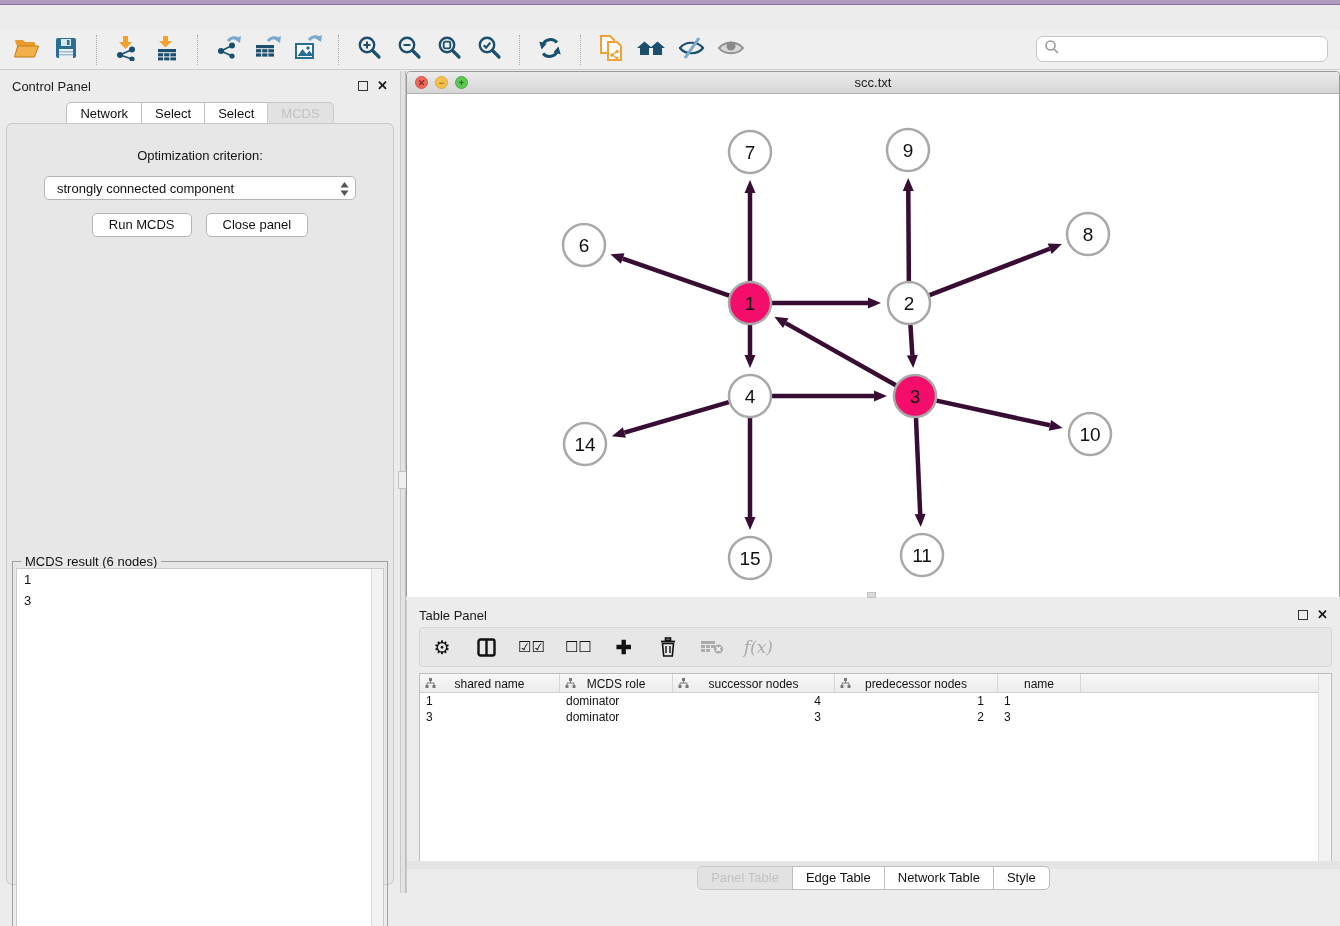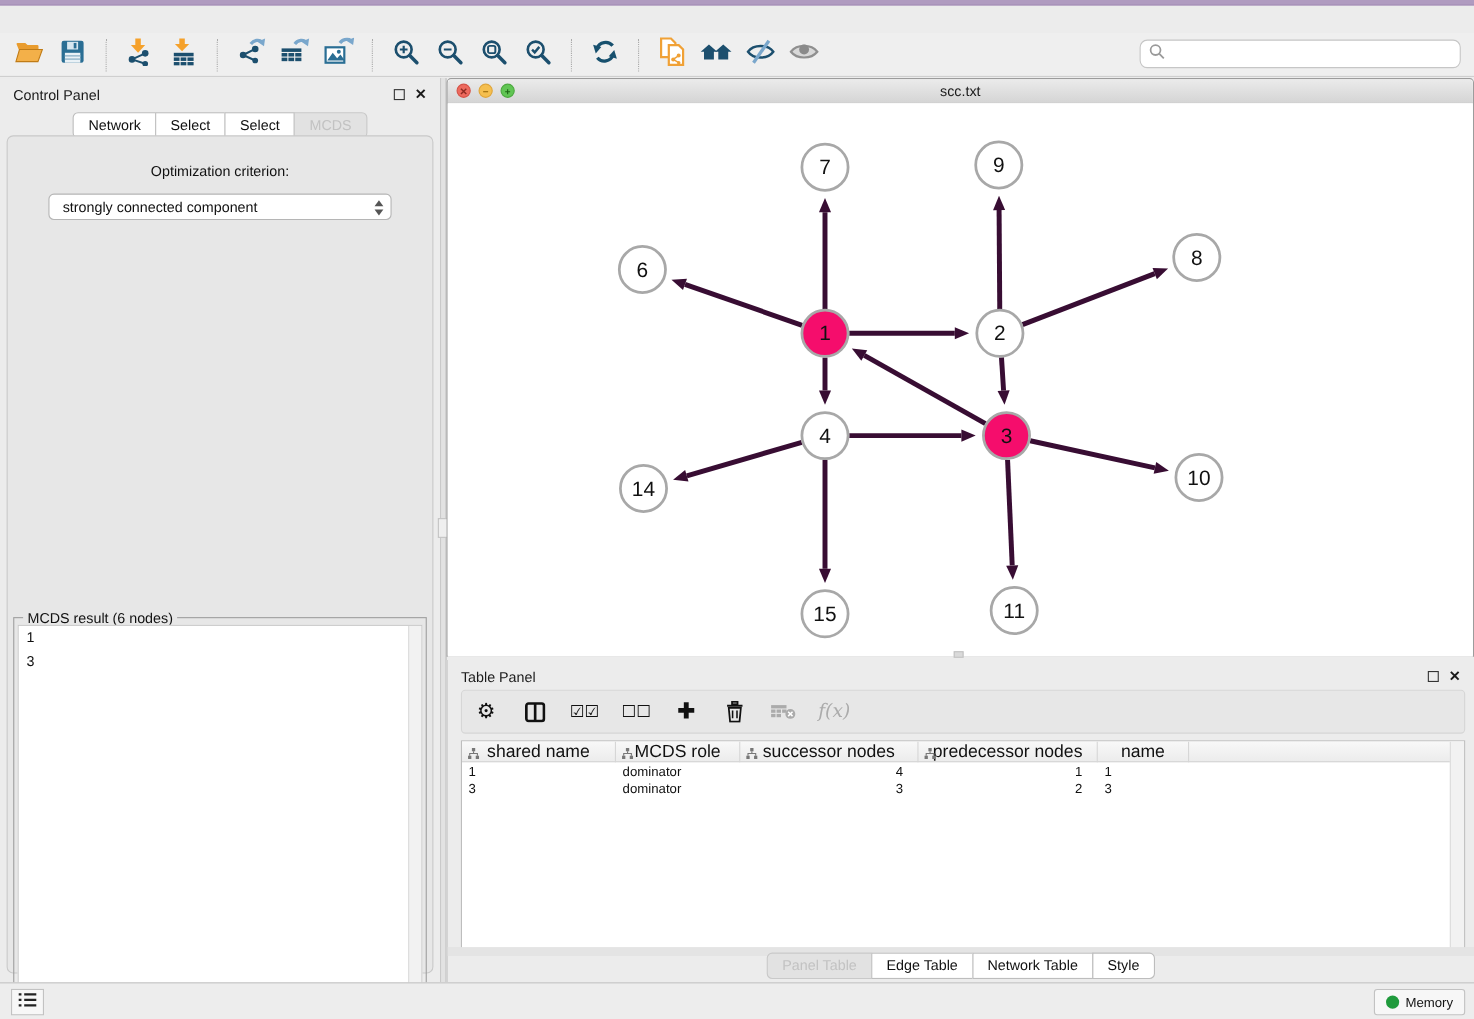--- a/index.html
+++ b/index.html
@@ -85,21 +85,21 @@
   .tp-toolbar { position:absolute; top:27px; left:12px; right:8px; height:40px; background:#E7E7E7;
     border:1px solid #D6D6D6; border-radius:4px; display:flex; align-items:center; padding-left:10px; gap:20px; }
   .tp-ico { display:flex; align-items:center; justify-content:center; min-width:24px; cursor:default; }
   .glyph { font-size:15px; color:#111; }
   .fx-label { font-family:"DejaVu Serif", serif; font-style:italic; font-size:17px; color:#ABABAB; }
 
   .tp-table { position:absolute; top:73px; left:12px; right:8px; bottom:30px; background:#FFF;
     border:1px solid #BDBDBD; overflow:hidden; }
   .tp-header { display:flex; height:19px; background:linear-gradient(#F8F8F8,#ECECEC); border-bottom:1px solid #CFCFCF; }
   .th-cell { position:relative; height:19px; border-right:1px solid #D6D6D6; display:flex;
-    align-items:center; justify-content:center; font-size:16px; color:#111; }
+    align-items:center; justify-content:center; font-size:12px; color:#111; }
   .th-cell .shared-ico { position:absolute; left:5px; top:4px; }
   .tr-row { display:flex; height:16px; }
   .td-cell { font-size:12px; color:#111; line-height:16px; padding:0 6px; white-space:nowrap; overflow:hidden; }
   .td-right { text-align:right; padding-right:14px; }
   .tp-scroll { position:absolute; right:0; top:0; bottom:0; width:13px; background:#F2F2F2; border-left:1px solid #DCDCDC; }
 
   .tp-tabs { position:absolute; bottom:3px; left:0; right:0; display:flex; justify-content:center; }
   .tp-strip { position:absolute; bottom:24px; left:0; right:0; height:8px; background:#E4E4E4; }
 
   
@@ -336,20 +336,24 @@
     <div class="cp-body">
       <div class="opt-label">Optimization criterion:</div>
       <div class="dropdown">
         <span>strongly connected component</span>
         <span class="dd-stepper">
           <svg width="11" height="18" viewBox="0 0 11 18">
               <polygon points="5.5,2 9.5,7.5 1.5,7.5" fill="#555"></polygon>
               <polygon points="5.5,16 9.5,10.5 1.5,10.5" fill="#555"></polygon>
             </svg>
         </span>
+      </div>
+      <div class="btn-row">
+        <button class="push-btn">Run MCDS</button>
+        <button class="push-btn">Close panel</button>
       </div>
       <div class="result-group">
         <span class="result-title">MCDS result (6 nodes)</span>
         <div class="result-box">
           <div id="result-lines">
               <div class="result-line">1</div>
               <div class="result-line">3</div>
             </div>
           <div class="result-scroll"></div>
         </div>
@@ -532,31 +536,14 @@
     </div>
     <div class="tp-strip"></div>
     <div class="tp-tabs">
         <div class="ptab ptab-dim">Panel Table</div>
         <div class="ptab">Edge Table</div>
         <div class="ptab">Network Table</div>
         <div class="ptab">Style</div>
       </div>
   </div>
 
-  <div class="status-bar">
-    <div class="list-btn">
-      <span>
-        <svg width="18" height="14" viewBox="0 0 18 14">
-            <g stroke="#222" stroke-width="2">
-              <path d="M1 2h2.5M6 2h11"></path>
-              <path d="M1 7h2.5M6 7h11"></path>
-              <path d="M1 12h2.5M6 12h11"></path>
-            </g>
-          </svg>
-      </span>
-    </div>
-    <div class="memory-btn">
-      <span class="mem-dot"></span>
-      <span>Memory</span>
-    </div>
-  </div>
 
 </div>
 
 </body></html>

